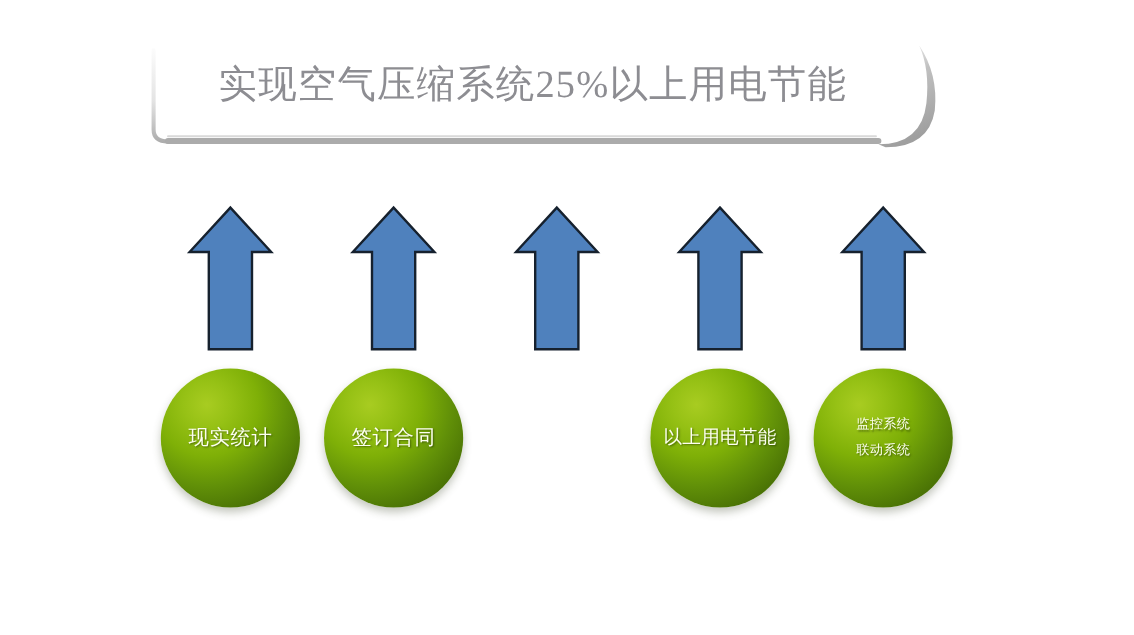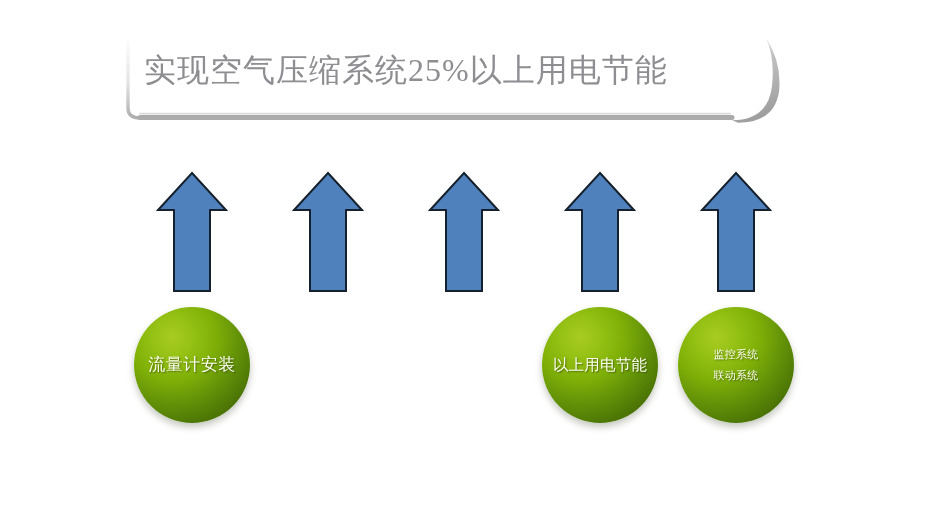--- a/index.html
+++ b/index.html
@@ -29,24 +29,24 @@
   #title-decor {
     position: absolute;
     left: 0;
     top: 0;
     width: 945px;
     height: 150px;
     pointer-events: none;
   }
   #title-text {
     position: absolute;
-    left: 144px;
+    left: 124px;
     top: 48px;
     width: 640px;
-    text-align: left;
+    text-align: center;
     font-family: "Liberation Serif", "DejaVu Serif", serif;
     font-size: 32px;
     line-height: 44px;
     letter-spacing: 1px;
     color: #8d8d92;
     white-space: nowrap;
     text-shadow: 0.5px 0.5px 0 rgba(255,255,255,0.85);
   }
 
   
@@ -146,21 +146,24 @@
     <polygon points="37,3 71,40 55,40 55,121 19,121 19,40 3,40" fill="#4f81bd" stroke="#16212e" stroke-width="2" stroke-linejoin="miter"></polygon>
   </svg>
   <svg class="arrow" style="left:563px;" viewBox="0 0 74 124">
     <polygon points="37,3 71,40 55,40 55,121 19,121 19,40 3,40" fill="#4f81bd" stroke="#16212e" stroke-width="2" stroke-linejoin="miter"></polygon>
   </svg>
   <svg class="arrow" style="left:699px;" viewBox="0 0 74 124">
     <polygon points="37,3 71,40 55,40 55,121 19,121 19,40 3,40" fill="#4f81bd" stroke="#16212e" stroke-width="2" stroke-linejoin="miter"></polygon>
   </svg>
 
   <div class="sphere" style="left:134px;">
-    <span class="sphere-label">流量计安装</span>
+    <span class="sphere-label">现实统计</span>
+  </div>
+  <div class="sphere" style="left:270px;">
+    <span class="sphere-label">签订合同</span>
   </div>
   <div class="sphere" style="left:542px;">
     <span class="sphere-label small">以上用电节能</span>
   </div>
   <div class="sphere" style="left:678px;">
     <span class="sphere-label two-line">监控系统
 联动系统</span>
   </div>
 
 </div>

